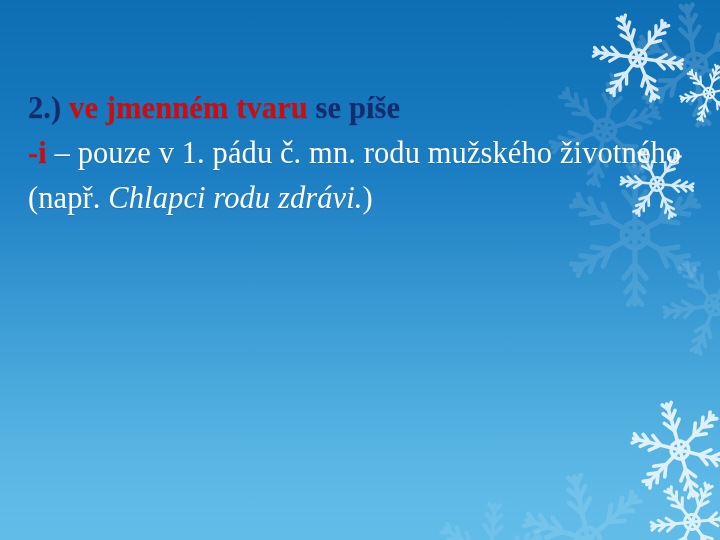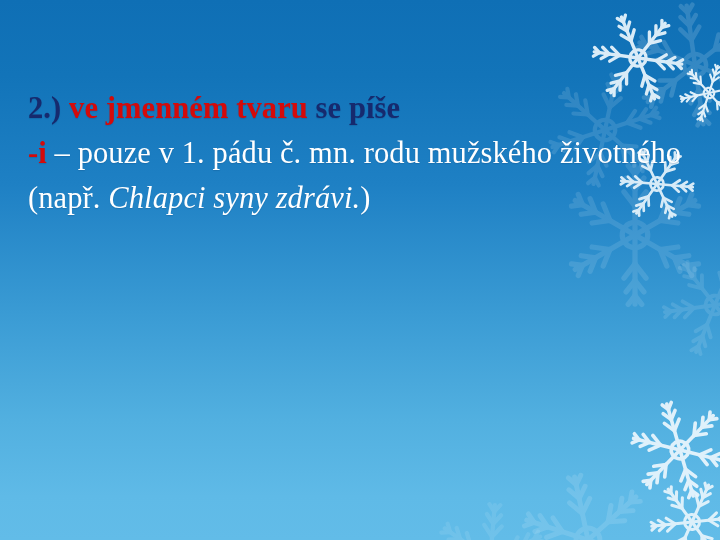--- a/index.html
+++ b/index.html
@@ -606,18 +606,18 @@
           </g>
     <circle cx="60" cy="60" r="10.200000000000001" fill="none" stroke="#eaf6fd" stroke-width="4.2"></circle>
   </svg>
       </div>
     </div>
 
   <div class="content">
 
     <div class="para" id="para-1">
       <span class="navy">2.) </span><span class="red">ve jmenném tvaru</span><span class="navy"> se píše</span><br>
-      <span class="red">-i</span><span class="wht"> – pouze v 1. pádu č. mn. rodu mužského životného  (např. </span><span class="wht ital">Chlapci syny zdrávi.</span><span class="wht">)</span>
+      <span class="red">-i</span><span class="wht"> – pouze v 1. pádu č. mn. rodu mužského životného  (např. </span><span class="wht ital">Chlapci rodu zdrávi.</span><span class="wht">)</span>
     </div>
 
 
   </div>
 </div>
 
 </body></html>

